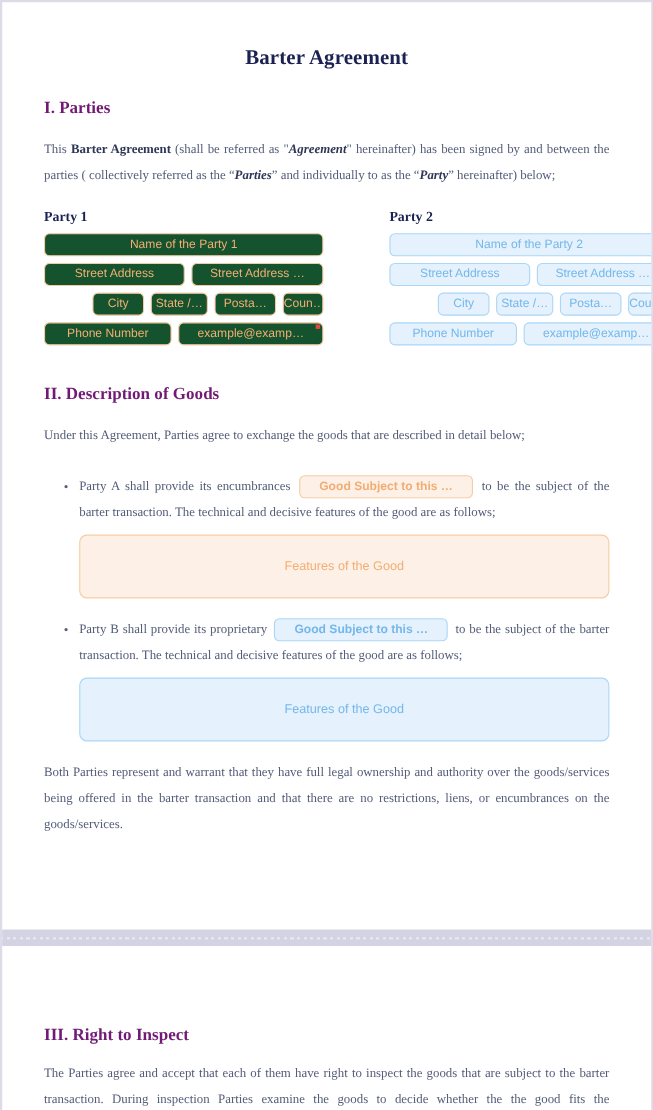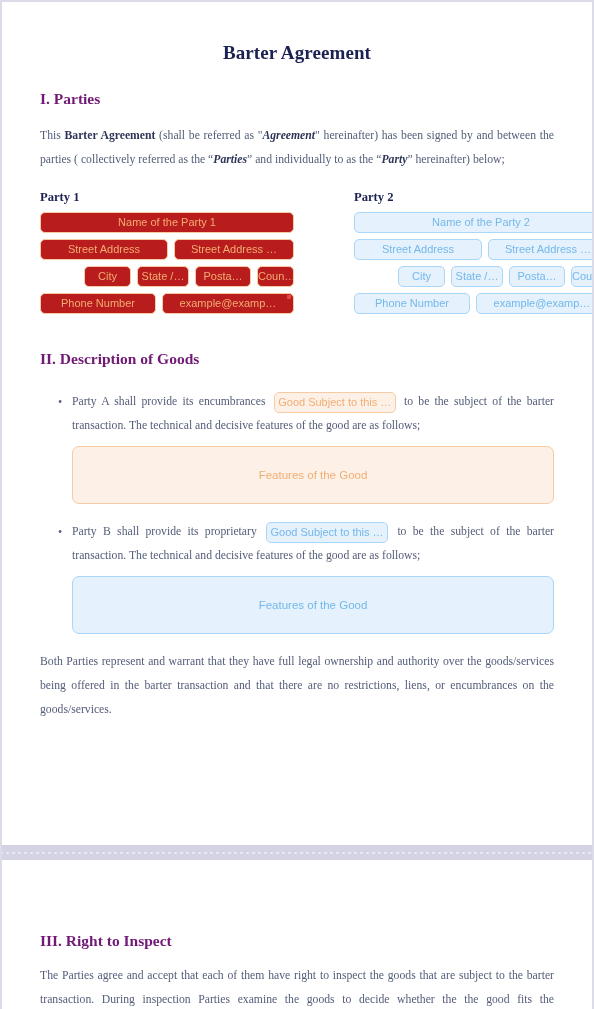--- a/index.html
+++ b/index.html
@@ -96,21 +96,21 @@
     text-align: center;
     overflow: hidden;
     white-space: nowrap;
     position: relative;
     cursor: text;
     user-select: none;
   }
 
   
   .theme-orange .fld {
-    background: #b91c1c;
+    background: #14532d;
     border: 1px solid #f6cba4;
     color: #f2ad74;
   }
   
   .theme-blue .fld {
     background: #e5f1fc;
     border: 1px solid #aad6f7;
     color: #74b8ea;
   }
 
@@ -153,32 +153,33 @@
     left: -14px;
     top: 0;
     color: #545d79;
     font-size: 12px;
   }
 
   .inline-fld {
     display: inline-block;
     vertical-align: middle;
     box-sizing: border-box;
-    width: 122px;
+    width: 158px;
     height: 21px;
     line-height: 19px;
     border-radius: 5px;
     text-align: center;
     font-family: "Liberation Sans", "DejaVu Sans", sans-serif;
     font-size: 11px;
     overflow: hidden;
     white-space: nowrap;
     margin: 0 3px;
     cursor: text;
     user-select: none;
+    font-weight: bold;
   }
   .inline-fld.or {
     background: #fdf1e7;
     border: 1px solid #f6cba4;
     color: #f2ad74;
   }
   .inline-fld.bl {
     background: #e5f1fc;
     border: 1px solid #aad6f7;
     color: #74b8ea;
@@ -297,20 +298,21 @@
         <div class="field-row">
           <div class="fld fld-phone">Phone Number</div>
           <div class="fld fld-email">example@examp…<span class="req-dot"></span></div>
         </div>
       </div>
 
     </div>
 
     <h2 class="section-heading sec2">II. Description of Goods</h2>
 
+    <p class="body-text nojust">Under this Agreement, Parties agree to exchange the goods that are described in detail below;</p>
 
     <ul class="goods-list">
       <li>
         <span>Party A shall provide its encumbrances</span>
         <span class="inline-fld or">Good Subject to this …</span>
         <span>to be the subject of the barter transaction. The technical and decisive features of the good are as follows;</span>
         <div class="features-box or">Features of the Good</div>
       </li>
       <li>
         <span>Party B shall provide its proprietary</span>

